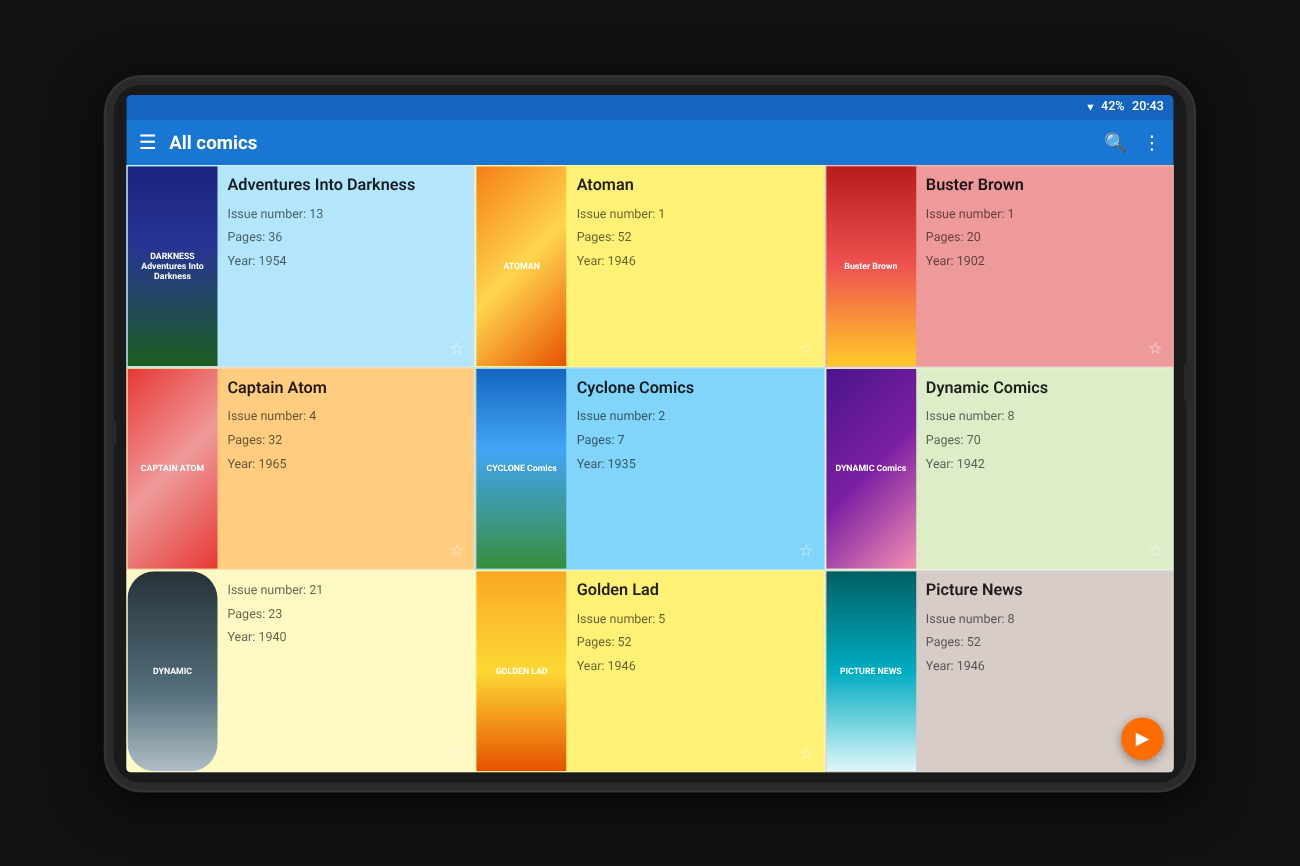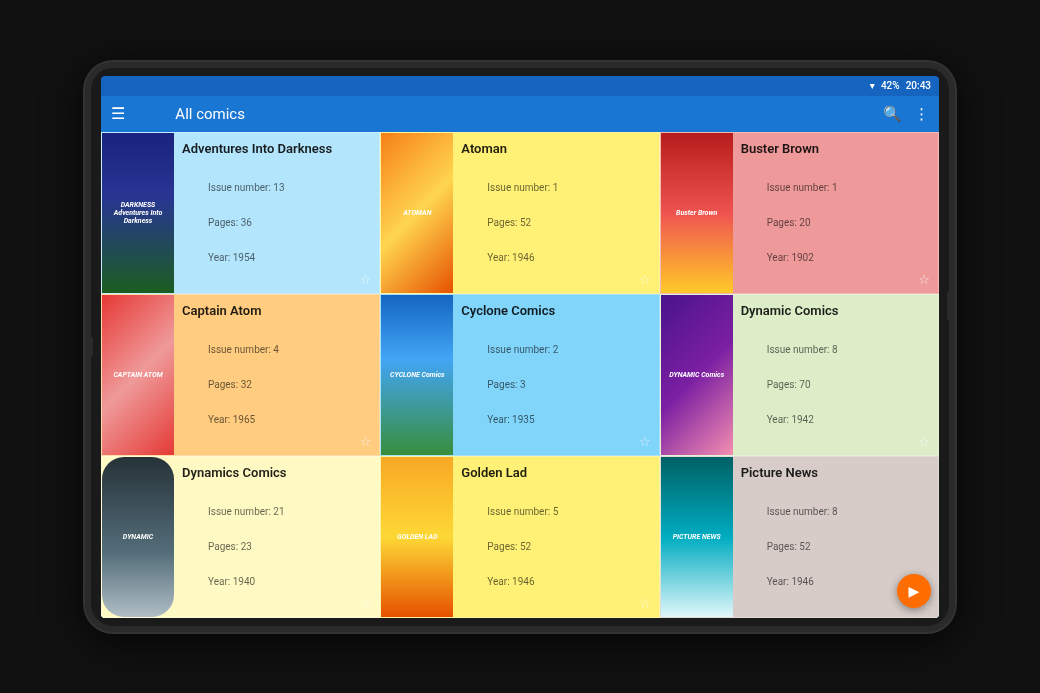--- a/index.html
+++ b/index.html
@@ -67,23 +67,22 @@
       gap: 10px;
     }
     .menu-icon {
       color: #fff;
       font-size: 16px;
       cursor: pointer;
     }
     .app-bar-title {
       color: #fff;
       font-size: 15px;
-      font-weight: 400;
+      font-weight: 700;
       flex: 1;
-      margin-left: 40px;
     }
     .app-bar-actions {
       display: flex;
       gap: 12px;
       align-items: center;
     }
     .app-bar-icon {
       color: #fff;
       font-size: 15px;
       cursor: pointer;
@@ -106,36 +105,35 @@
       position: relative;
       overflow: hidden;
       border: 1px solid rgba(255,255,255,0.3);
     }
 
     .comic-info {
       flex: 1;
       padding: 8px 8px 4px 8px;
       display: flex;
       flex-direction: column;
-      gap: 20px;
+      gap: 4px;
     }
 
     .comic-title {
       font-size: 13px;
       font-weight: 600;
       color: rgba(0,0,0,0.87);
       line-height: 1.2;
       margin-bottom: 4px;
     }
 
     .comic-meta {
       font-size: 10px;
       color: rgba(0,0,0,0.6);
       line-height: 1.5;
-      margin-left: 26px;
     }
 
     .star-icon {
       position: absolute;
       bottom: 6px;
       right: 8px;
       color: rgba(255,255,255,0.7);
       font-size: 13px;
       cursor: pointer;
     }
@@ -158,21 +156,20 @@
       height: 100%;
       display: flex;
       flex-direction: column;
       align-items: center;
       justify-content: center;
       font-size: 7px;
       font-weight: bold;
       text-align: center;
       padding: 2px;
       overflow: hidden;
-      font-style: italic;
     }
 
     .cover-darkness {
       background: linear-gradient(180deg, #1a237e 0%, #283593 40%, #1b5e20 100%);
       color: #fff;
     }
     .cover-atoman {
       background: linear-gradient(135deg, #f57f17 0%, #ffd54f 50%, #e65100 100%);
       color: #fff;
     }
@@ -320,21 +317,21 @@
     </div>
     <span class="star-icon">☆</span>
   </div>
         <div class="comic-card card-blue">
     <div class="cover-art cover-cyclone">
       CYCLONE Comics
     </div>
     <div class="comic-info">
       <div class="comic-title">Cyclone Comics</div>
       <div class="comic-meta">Issue number: 2</div>
-      <div class="comic-meta">Pages: 3</div>
+      <div class="comic-meta">Pages: 7</div>
       <div class="comic-meta">Year: 1935</div>
     </div>
     <span class="star-icon">☆</span>
   </div>
         <div class="comic-card card-green">
     <div class="cover-art cover-dynamic">
       DYNAMIC Comics
     </div>
     <div class="comic-info">
       <div class="comic-title">Dynamic Comics</div>
@@ -342,21 +339,20 @@
       <div class="comic-meta">Pages: 70</div>
       <div class="comic-meta">Year: 1942</div>
     </div>
     <span class="star-icon">☆</span>
   </div>
         <div class="comic-card card-yellow-light">
     <div class="cover-art cover-dynamics">
       DYNAMIC
     </div>
     <div class="comic-info">
-      <div class="comic-title">Dynamics Comics</div>
       <div class="comic-meta">Issue number: 21</div>
       <div class="comic-meta">Pages: 23</div>
       <div class="comic-meta">Year: 1940</div>
     </div>
     <span class="star-icon">☆</span>
   </div>
         <div class="comic-card card-yellow2">
     <div class="cover-art cover-golden-lad">
       GOLDEN LAD
     </div>

